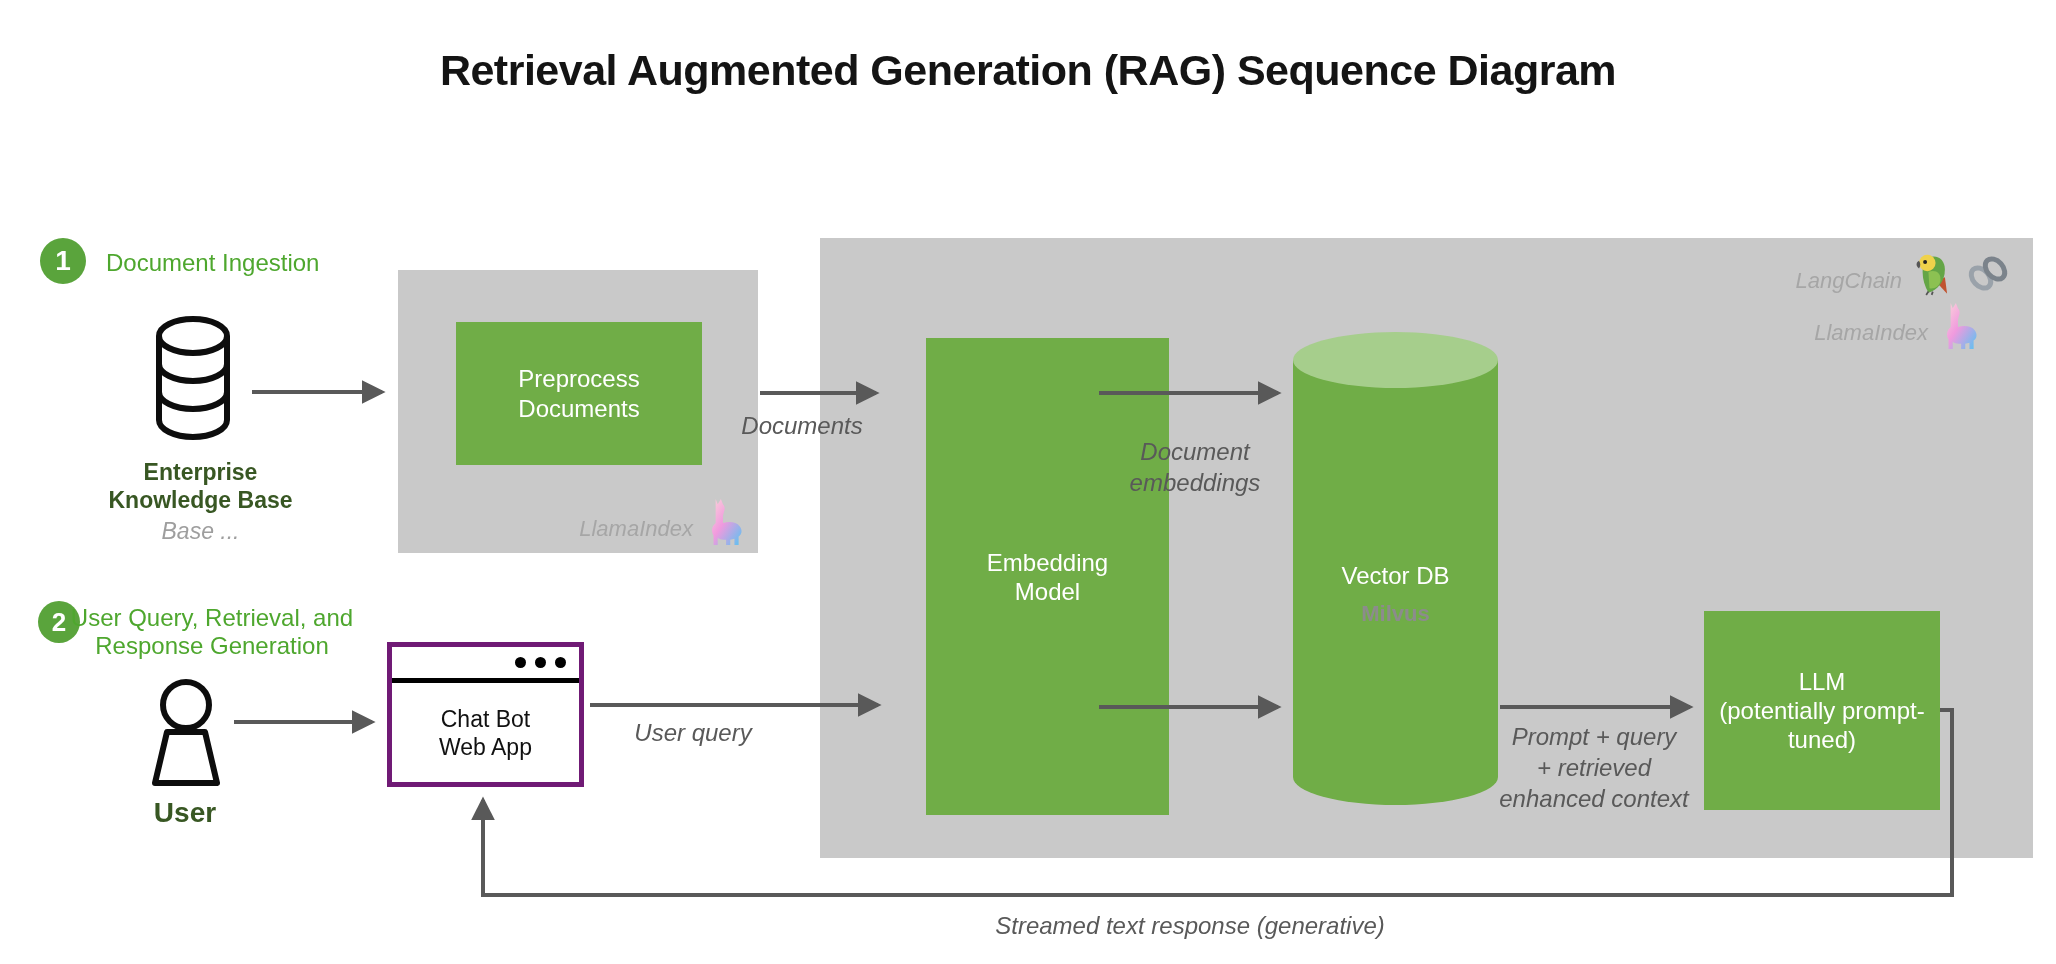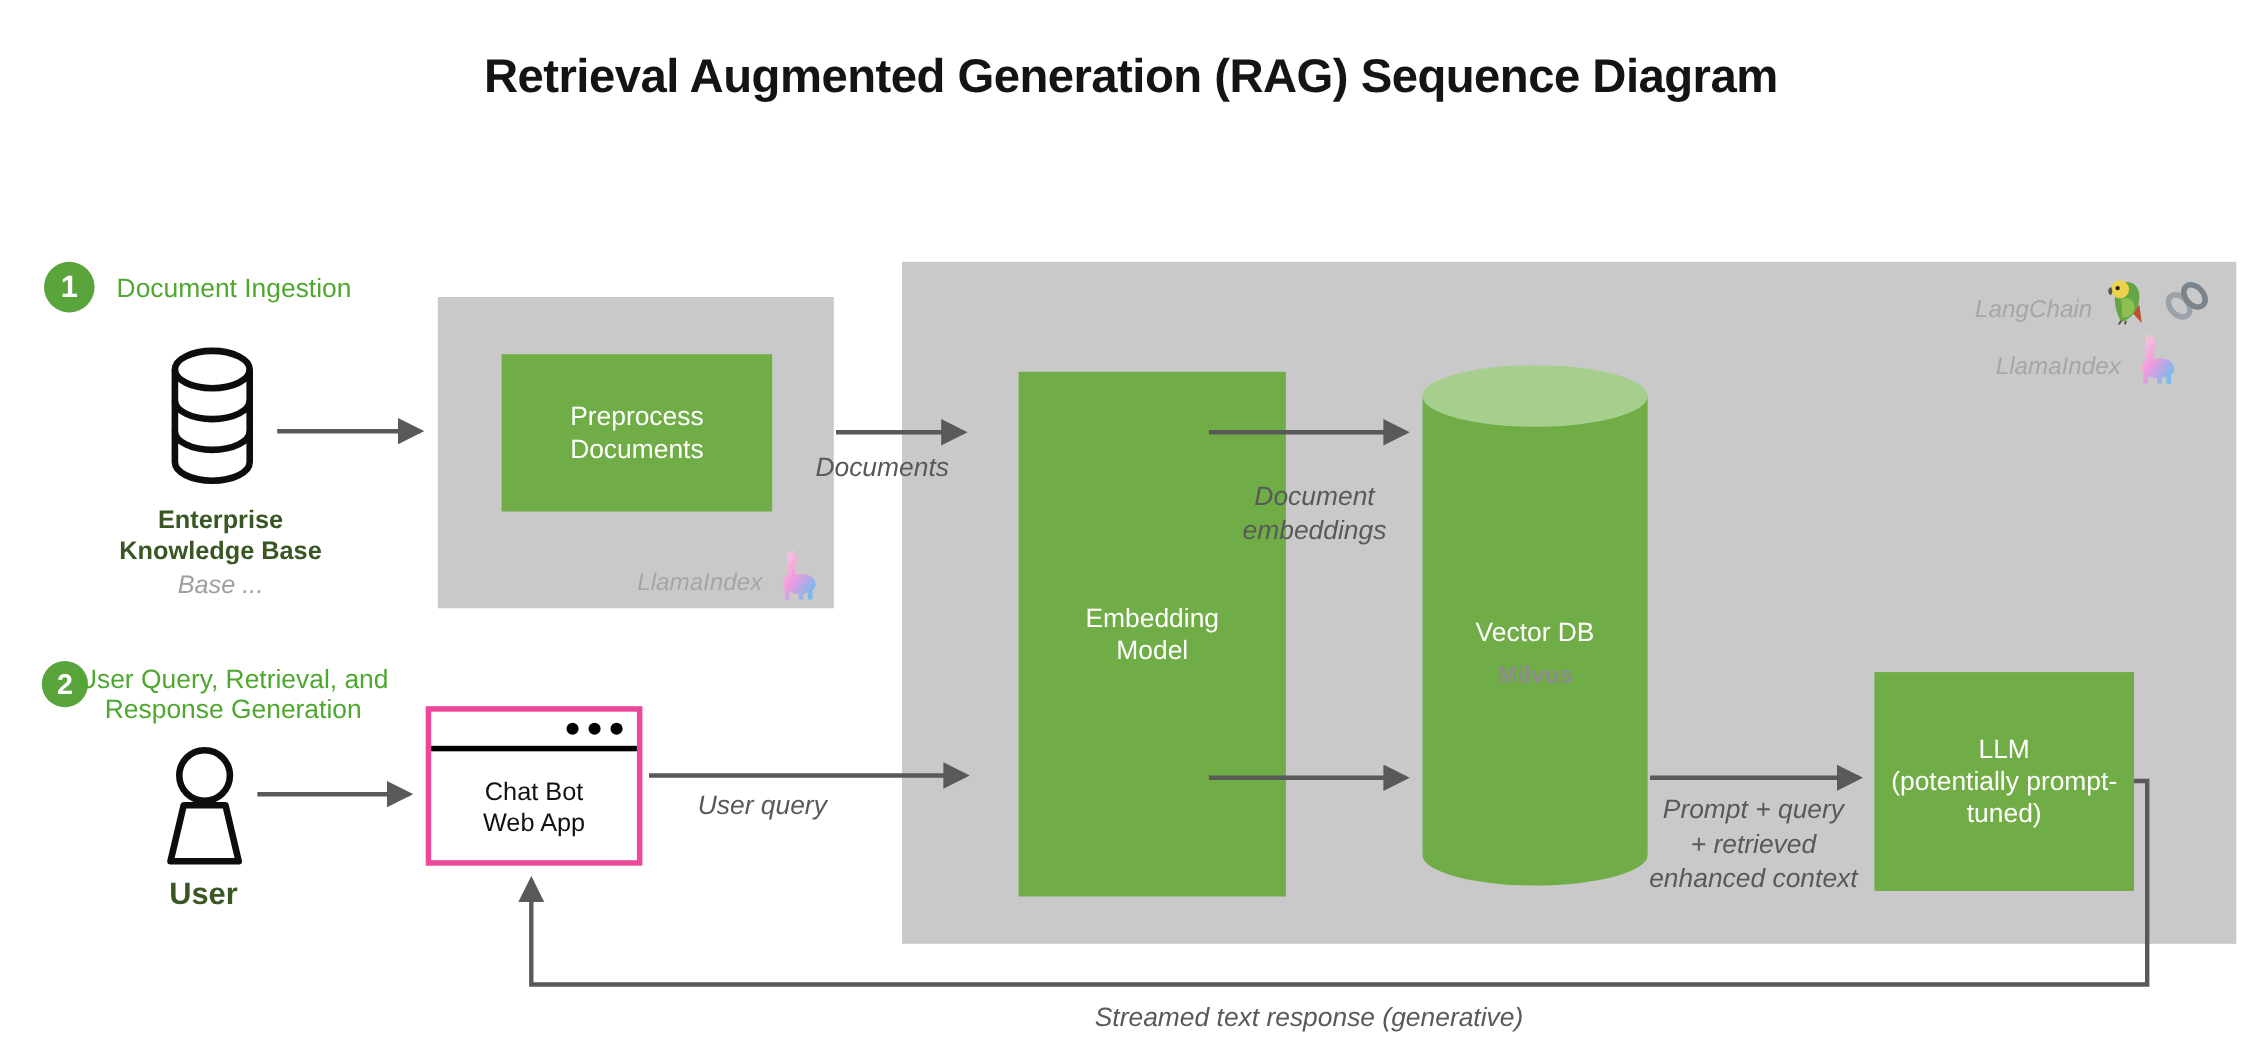--- a/index.html
+++ b/index.html
@@ -51,21 +51,21 @@
 
   
   .cyl{left:1293px;top:332px;}
   .vdb-label{left:1293px;top:562px;width:205px;text-align:center;
     color:#fff;font-size:24px;font-weight:500;}
   .milvus-label{left:1293px;top:601px;width:205px;text-align:center;
     color:var(--milvus-gray,#8c8c8c);font-size:22px;font-weight:600;}
 
   
   .chat-window{left:387px;top:642px;width:197px;height:145px;
-    border:5px solid #ec4899;background:#fff;box-sizing:border-box;
+    border:5px solid #701a75;background:#fff;box-sizing:border-box;
     display:flex;flex-direction:column;}
   .chat-titlebar{height:31px;border-bottom:5px solid #000;
     display:flex;align-items:center;justify-content:flex-end;gap:9px;padding-right:13px;}
   .dot{width:11px;height:11px;border-radius:50%;background:#000;}
   .chat-body{flex:1;display:flex;align-items:center;justify-content:center;
     text-align:center;font-size:23px;line-height:28px;color:#111;}
 
   
   .user-icon{left:150px;top:678px;}
   .user-label{left:140px;top:797px;width:90px;text-align:center;

